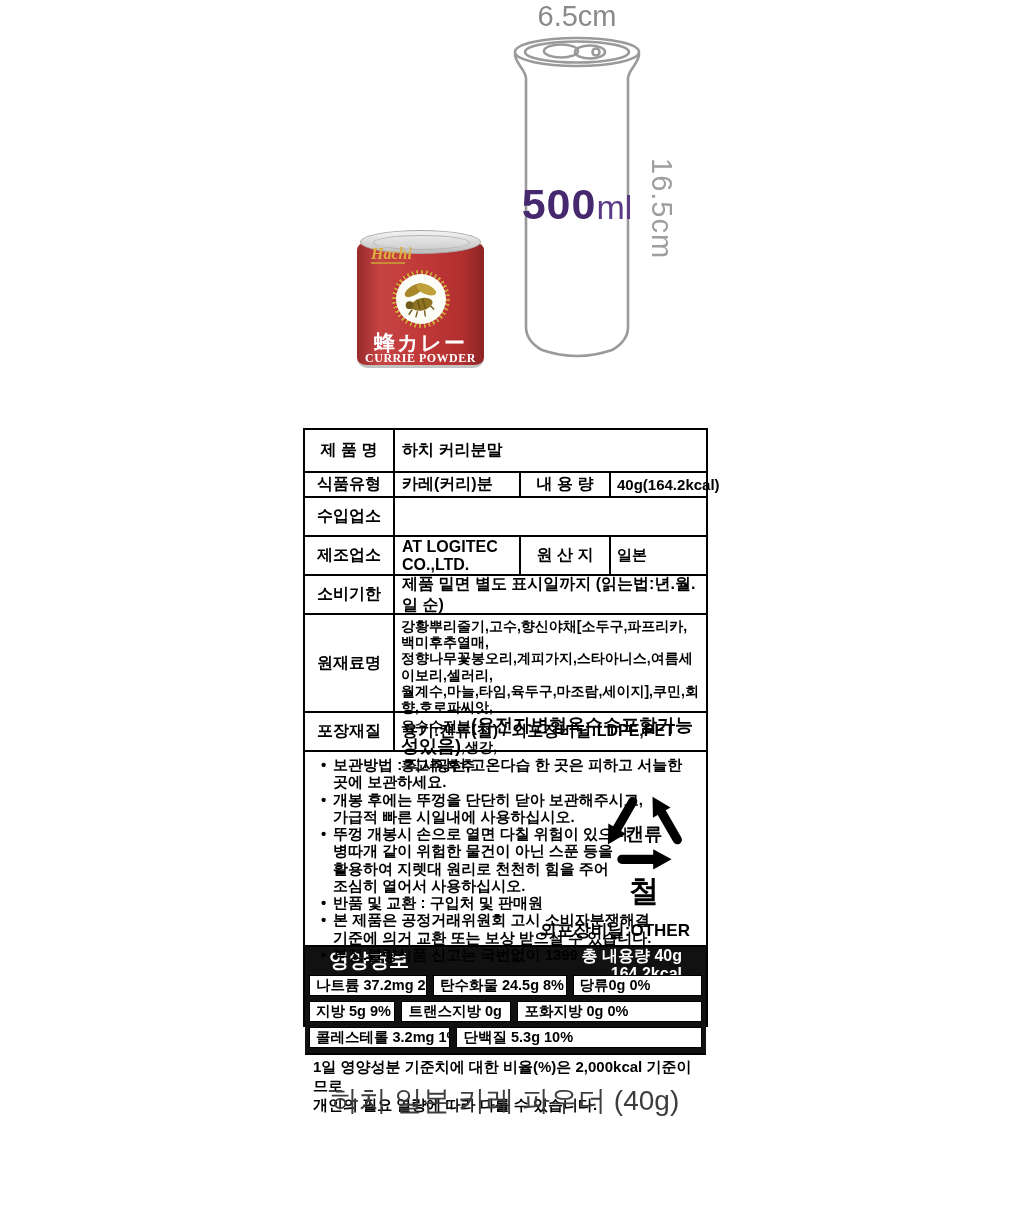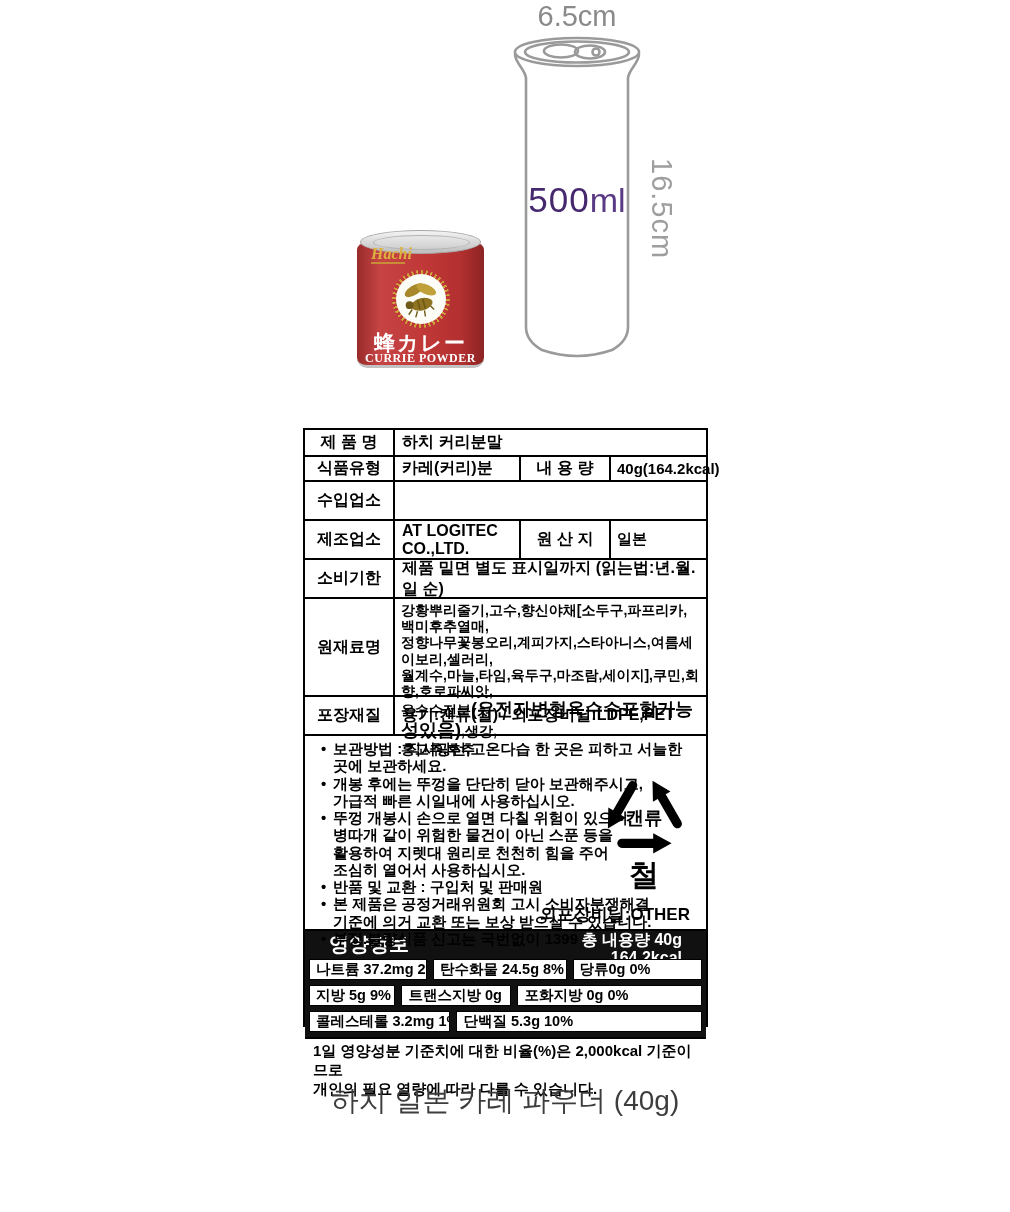--- a/index.html
+++ b/index.html
@@ -5,21 +5,21 @@
   * { margin:0; padding:0; box-sizing:border-box; }
   html,body { background:#fff; }
   body { font-family:"Liberation Sans","DejaVu Sans",sans-serif; }
   .stage { position:relative; width:1010px; height:1212px; background:#fff; margin:0 auto; overflow:hidden; }
 
   
   .dim-top { position:absolute; left:507px; top:0; width:140px; text-align:center;
              font-size:29px; color:#8a8a8a; font-weight:400; }
   .big-can { position:absolute; left:507px; top:30px; width:140px; height:334px; }
   .volume  { position:absolute; left:505px; top:180px; width:144px; text-align:center; }
-  .vol-num { font-size:35px; font-weight:400; color:#46286e; letter-spacing:1px; }
+  .vol-num { font-size:43px; font-weight:700; color:#46286e; letter-spacing:1px; }
   .vol-unit{ font-size:34px; font-weight:400; color:#5a3a85; }
   .dim-side{ position:absolute; left:645px; top:158px; writing-mode:vertical-rl;
              font-size:29px; color:#9e9e9e; letter-spacing:1px; }
 
   
   .p-can { position:absolute; left:357px; top:230px; width:104px; height:138px; }
   .p-lid { position:absolute; left:3px; top:0; width:121px; height:24px; border-radius:50%;
            background:linear-gradient(180deg,#f4f4f4,#bdbdbd); border:1px solid #a8a8a8; }
   .p-lid-inner { position:absolute; left:12px; top:4px; width:97px; height:15px; border-radius:50%;
            background:linear-gradient(180deg,#e8e8e8,#cfcfcf); border:1px solid #b5b5b5; }
@@ -45,21 +45,21 @@
   .info-table { position:absolute; left:303px; top:428px; width:405px; height:599px;
                 border:2px solid #000; background:#fff; color:#000; display:flex; flex-direction:column; }
   .t-row { display:flex; border-bottom:2px solid #000; flex:0 0 auto; align-items:stretch; }
   .t-label { flex:0 0 90px; border-right:2px solid #000; display:flex; align-items:center;
              justify-content:center; font-size:16px; font-weight:700; text-align:center; line-height:1.05; }
   .t-val { flex:1 1 auto; display:flex; align-items:center; padding:1px 7px; font-size:16px; font-weight:700;border-radius:9px; }
   .t-val.small { font-size:15px; }
   .t-sub-label { flex:0 0 92px; border-left:2px solid #000; border-right:2px solid #000;
              display:flex; align-items:center; justify-content:center; font-size:16px; font-weight:700; }
   .t-sub-val { flex:1 1 auto; display:flex; align-items:center; padding:1px 6px; font-size:15px; font-weight:700; }
-  .h27{height:27px;justify-content:flex-end;} .h25{height:25px;} .h39{height:39px;} .h23{height:39px;} .h98{height:98px;}
+  .h27{height:43px;justify-content:flex-end;} .h25{height:25px;} .h39{height:39px;} .h23{height:39px;} .h98{height:98px;}
   .two-line { display:block; line-height:1.2; align-self:center; white-space:pre-line; }
   .ingredients { display:block; padding:3px 6px; font-size:14px; font-weight:700; line-height:1.16;
                  white-space:pre-line; overflow:hidden; }
   .ingredients b { font-size:18px; }
 
   
   .notes { position:relative; height:195px; border-bottom:2px solid #000; padding:4px 6px 2px 14px; flex:0 0 auto; }
   .note { position:relative; padding-left:14px; font-size:15px; font-weight:700; line-height:1.15;
           white-space:pre-line; }
   .note::before { content:"\2022"; position:absolute; left:2px; top:0; }

